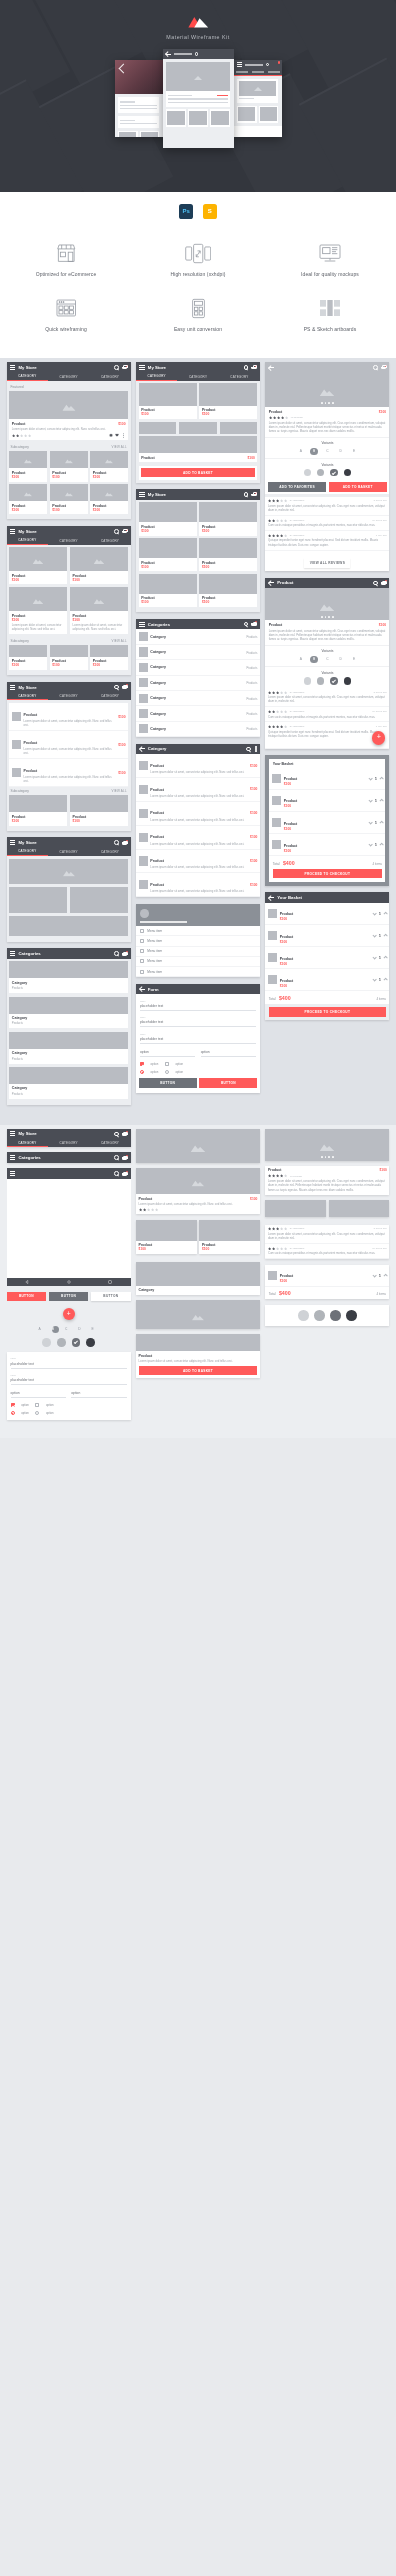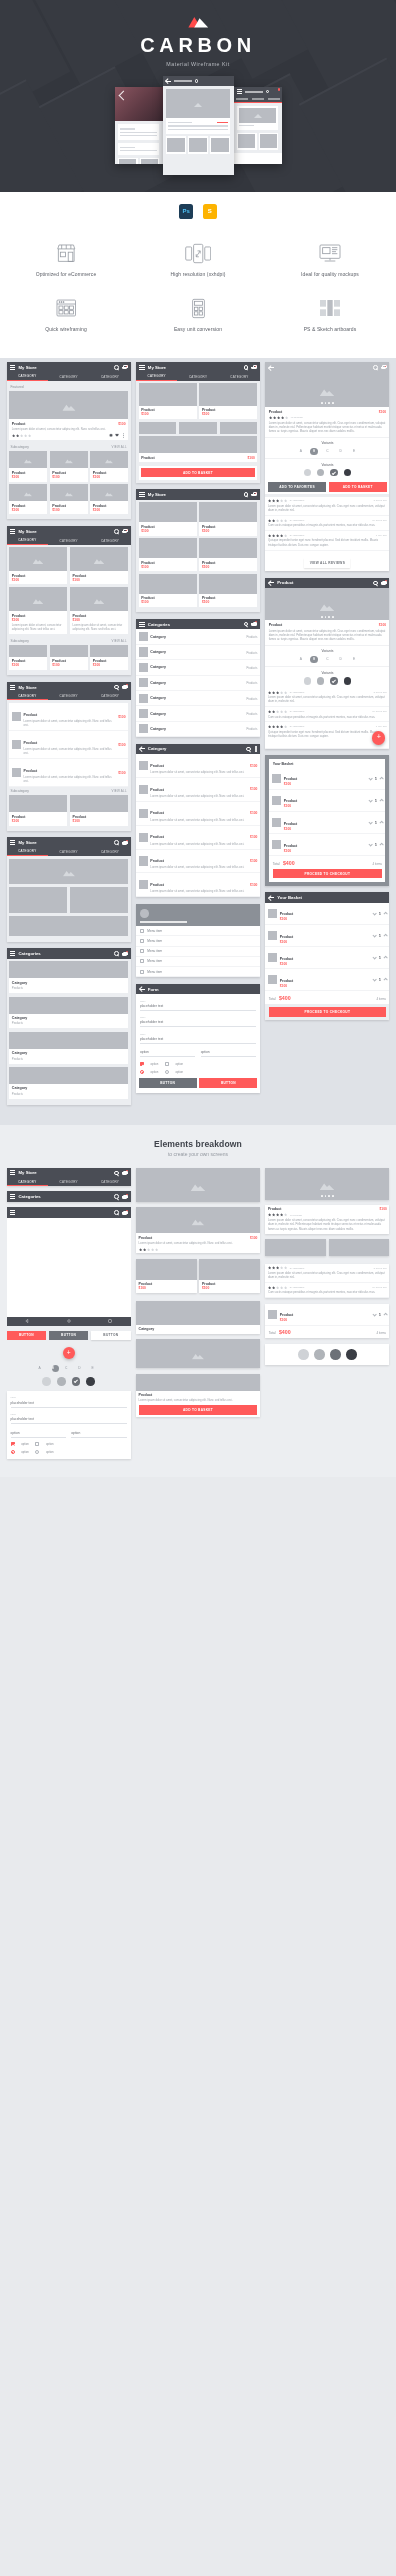--- a/index.html
+++ b/index.html
@@ -221,21 +221,20 @@
       <i style="left:238px;top:86px;width:86px;height:125px;"></i>
       <i style="left:324px;top:73px;width:99px;height:132px;"></i>
     </div>
 
     <div class="logo-mark">
       <svg width="22.5" height="13.2" viewBox="0 0 34 20">
         <path d="M2 19 L11 3 L17 13 L12 19 Z" fill="#ff4b4b"></path>
         <path d="M11 19 L19 5 L32 19 Z" fill="#ffffff"></path>
       </svg>
     </div>
-    <div class="hero-title">CARBON</div>
     <div class="hero-sub">Material Wireframe Kit</div>
 
     <div class="hero-shots">
       <div class="shot shot-left">
         <div class="ph-photo"></div>
         <div class="ph-body" style="height:auto;">
           <div class="ph-card">
               <div class="ph-line s"></div>
               <div class="ph-line"></div>
               <div class="ph-line"></div>
@@ -1416,24 +1415,20 @@
           </div>
           <div style="padding:3.3px;background:#eceef1">
             <div class="btn red">PROCEED TO CHECKOUT</div>
           </div>
         </div>
 
       </div>
     </div>
   </div>
 
-  <div class="sect alt">
-    <div class="sect-title">Elements breakdown</div>
-    <div class="sect-sub">to create your own screens</div>
-  </div>
 
   <div class="elements">
     <div class="ecols">
 
       <div class="ecol">
         <div class="ebox">
           <div class="appbar">
             <span class="hamb"></span>
             <span class="apptitle">My Store</span>
             <span class="srch"></span>

